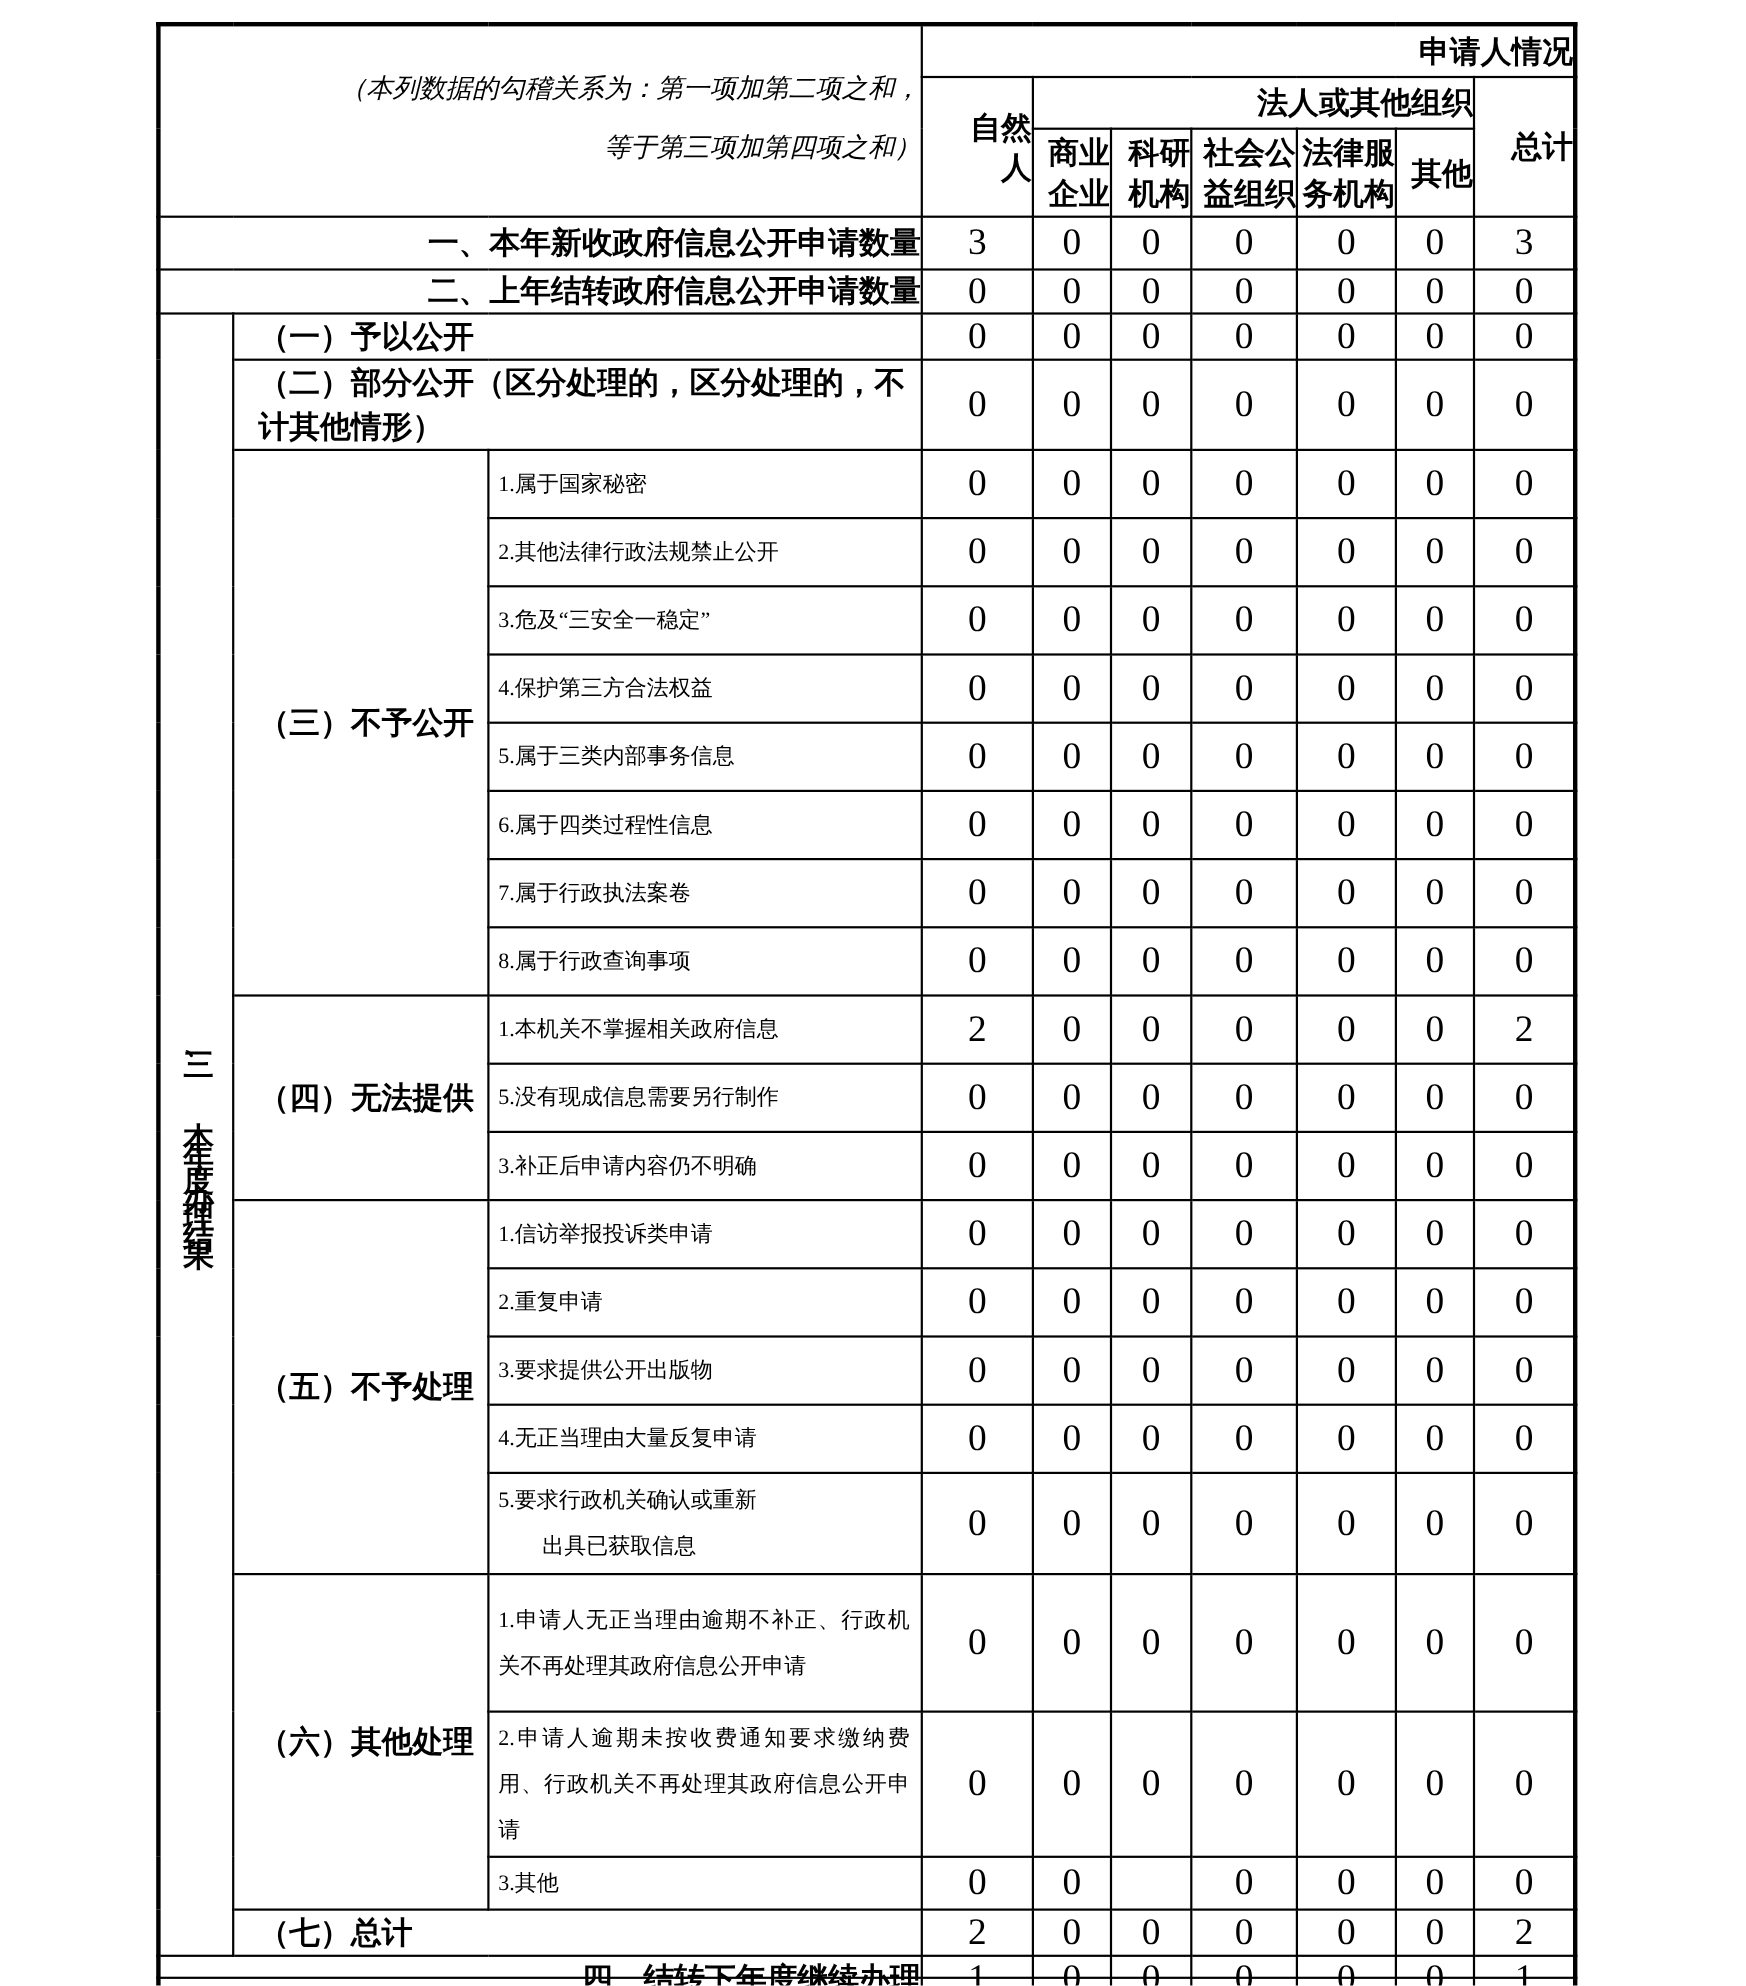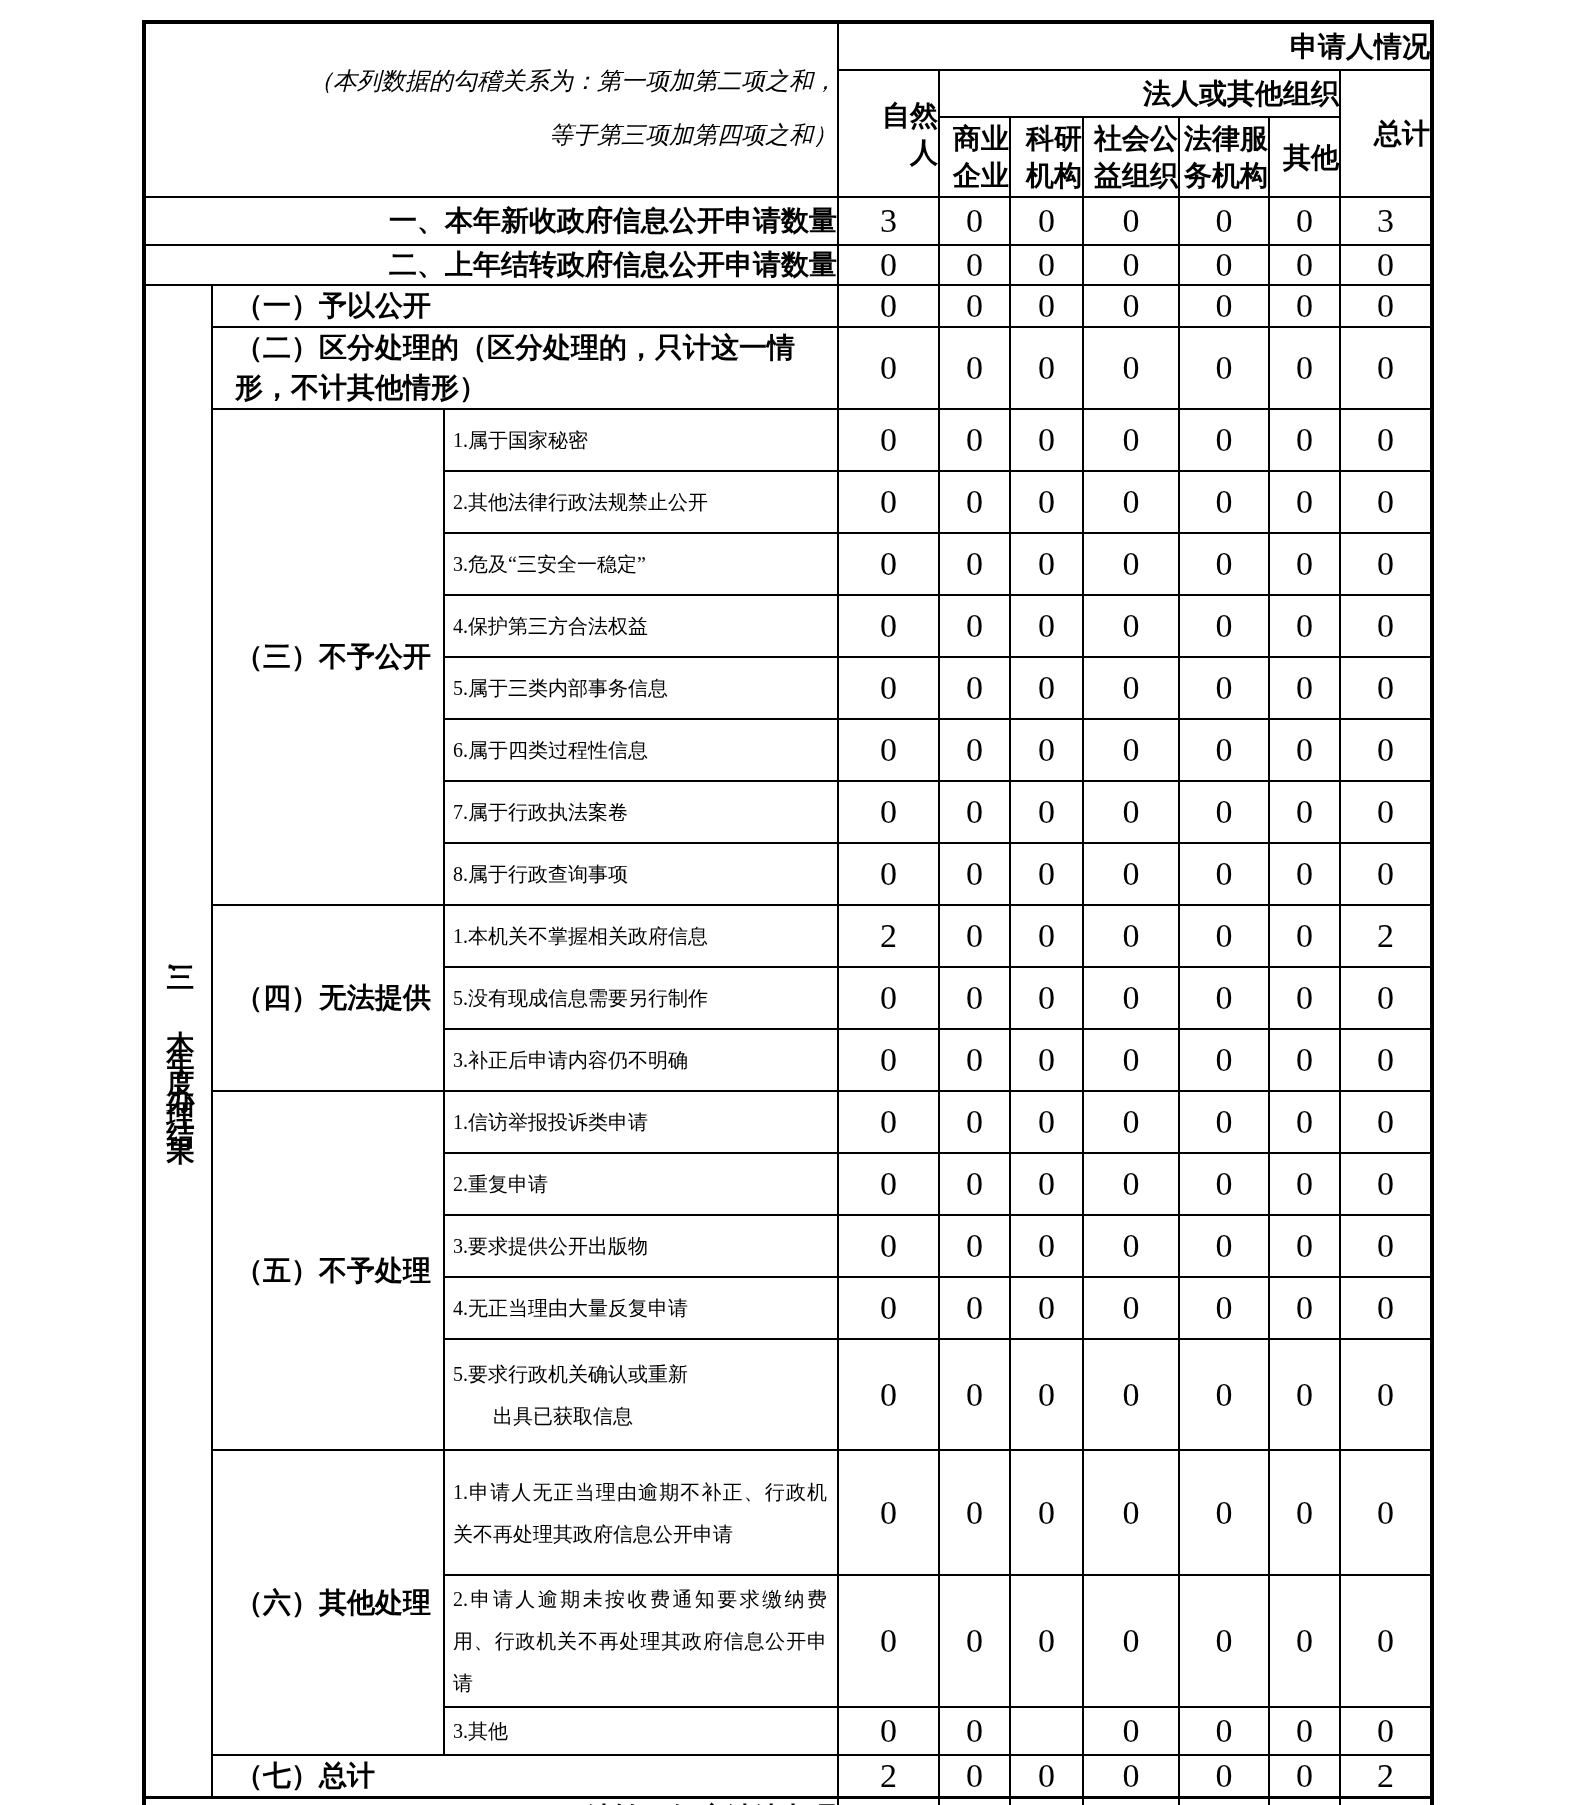--- a/index.html
+++ b/index.html
@@ -17,21 +17,21 @@
   
   thead tr.h1{height:48px;}
   thead tr.h2{height:47px;}
   thead tr.h3{height:80px;}
   
   tbody tr{height:62px;}
   tbody tr:nth-child(1){height:48px;}
   tbody tr:nth-child(2){height:39px;}
   tbody tr:nth-child(3){height:40px;}
   tbody tr:nth-child(4){height:66px;}
-  tbody tr:nth-child(20){height:111px;margin-top:32px;}
+  tbody tr:nth-child(20){height:92px;margin-top:32px;}
   tbody tr:nth-child(21){height:125px;}
   tbody tr:nth-child(22){height:120px;}
   tbody tr:nth-child(23){height:40px;}
   tbody tr:nth-child(24){height:40px;}
   tbody tr:nth-child(25){height:43px;}
   
   .note{
     font-family:Liberation Mono, monospace;font-style:italic;
     font-size:24px;text-align:right;white-space:pre-line;line-height:54px;
   }
@@ -136,21 +136,21 @@
       <td class="l2" colspan="2">（一）予以公开</td>
     <td class="v">0</td>
         <td class="v">0</td>
         <td class="v">0</td>
         <td class="v">0</td>
         <td class="v">0</td>
         <td class="v">0</td>
         <td class="v">0</td>
       </tr>
     <tr>
-      <td class="l2" colspan="2">（二）区分处理的（区分处理的，只计这一情形，不计其他情形）</td>
+      <td class="l2" colspan="2">（二）部分公开（区分处理的，区分处理的，不计其他情形）</td>
     <td class="v">0</td>
         <td class="v">0</td>
         <td class="v">0</td>
         <td class="v">0</td>
         <td class="v">0</td>
         <td class="v">0</td>
         <td class="v">0</td>
       </tr>
     <tr>
       <td class="l2" rowspan="8">（三）不予公开</td>

